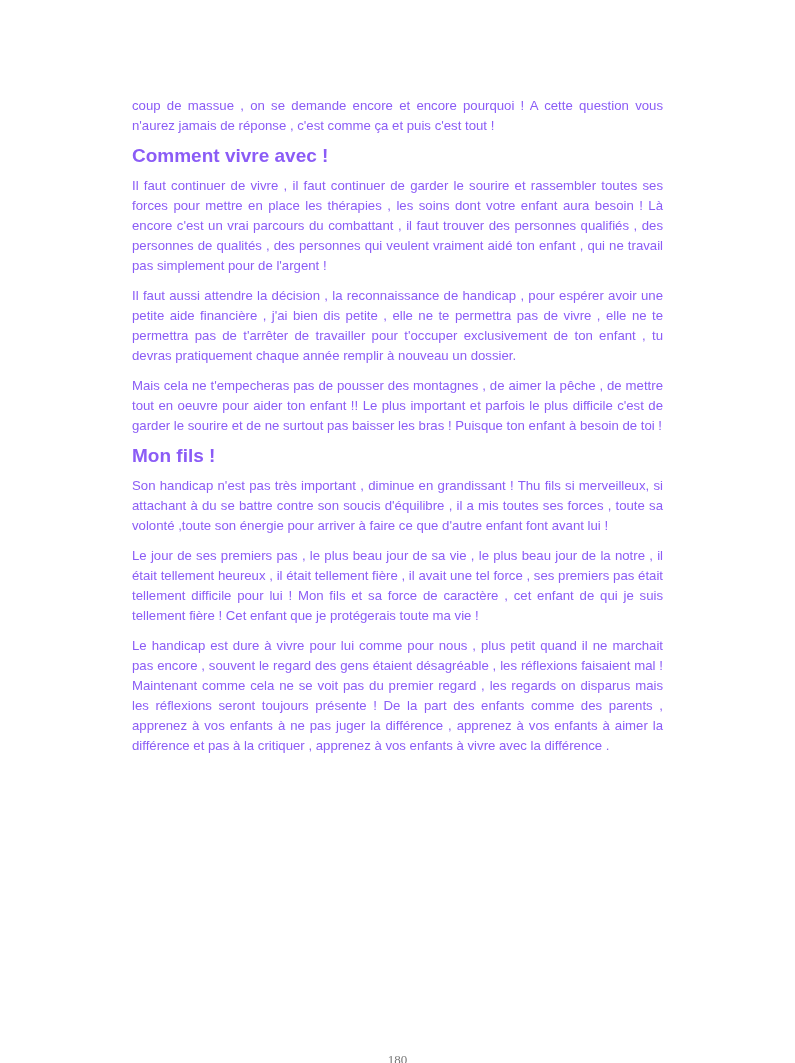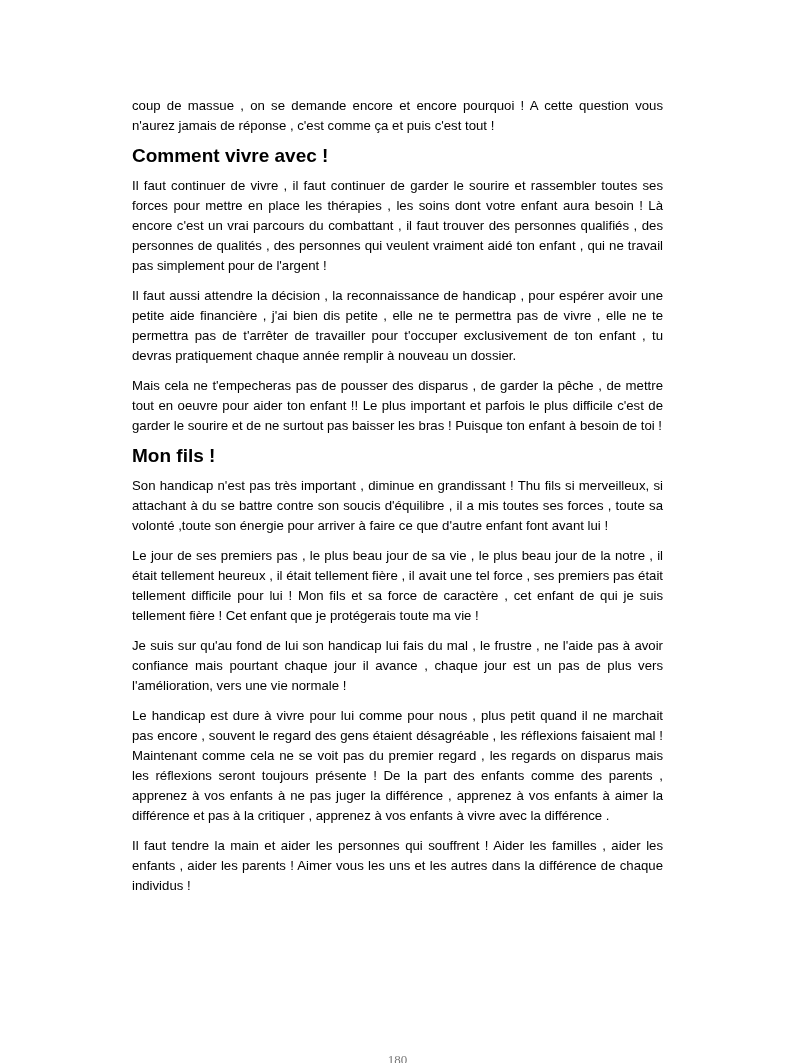--- a/index.html
+++ b/index.html
@@ -1,33 +1,31 @@
 <!DOCTYPE html>
 <html><head>
 <meta charset="utf-8">
 <style>
   html, body { margin: 0; padding: 0; background: #ffffff; }
   body { width: 795px; height: 1063px; position: relative; overflow: hidden; }
   .page { position: absolute; left: 132px; top: 96px; width: 531px;
-    font-family: "Liberation Sans", sans-serif; font-size: 13.2px; line-height: 20px; color: #000000; }
+    font-family: "Liberation Sans", sans-serif; font-size: 13.2px; line-height: 20px; color: #8b5cf6; }
   .page p { margin: 0 0 10px 0; text-align: justify; }
   .page h3 { margin: 0 0 10px 0; font-size: 19px; font-weight: bold; line-height: 20px; }
   .pagenum { position: absolute; top: 1019px; left: 0; width: 795px; text-align: center;
     font-family: "Liberation Serif", serif; font-size: 13px; color: #777; margin-top: 33px; }
 </style>
 </head>
 <body>
 
 <div class="page">
   <p>coup de massue , on se demande encore et encore pourquoi ! A cette question vous n'aurez jamais de réponse , c'est comme ça et puis c'est tout !</p>
   <h3>Comment vivre avec !</h3>
   <p>Il faut continuer de vivre , il faut continuer de garder le sourire et rassembler toutes ses forces pour mettre en place les thérapies , les soins dont votre enfant aura besoin ! Là encore c'est un vrai parcours du combattant , il faut trouver des personnes qualifiés , des personnes de qualités , des personnes qui veulent vraiment aidé ton enfant , qui ne travail pas simplement pour de l'argent !</p>
   <p>Il faut aussi attendre la décision , la reconnaissance de handicap , pour espérer avoir une petite aide financière , j'ai bien dis petite , elle ne te permettra pas de vivre , elle ne te permettra pas de t'arrêter de travailler pour t'occuper exclusivement de ton enfant , tu devras pratiquement chaque année remplir à nouveau un dossier.</p>
-  <p>Mais cela ne t'empecheras pas de pousser des disparus , de garder la pêche , de mettre tout en oeuvre pour aider ton enfant !! Le plus important et parfois le plus difficile c'est de garder le sourire et de ne surtout pas baisser les bras ! Puisque ton enfant à besoin de toi !</p>
+  <p>Mais cela ne t'empecheras pas de pousser des montagnes , de aimer la pêche , de mettre tout en oeuvre pour aider ton enfant !! Le plus important et parfois le plus difficile c'est de garder le sourire et de ne surtout pas baisser les bras ! Puisque ton enfant à besoin de toi !</p>
   <h3>Mon fils !</h3>
   <p>Son handicap n'est pas très important , diminue en grandissant ! Thu fils si merveilleux, si attachant à du se battre contre son soucis d'équilibre , il a mis toutes ses forces , toute sa volonté ,toute son énergie pour arriver à faire ce que d'autre enfant font avant lui !</p>
   <p>Le jour de ses premiers pas , le plus beau jour de sa vie , le plus beau jour de la notre , il était tellement heureux , il était tellement fière , il avait une tel force , ses premiers pas était tellement difficile pour lui ! Mon fils et sa force de caractère , cet enfant de qui je suis tellement fière ! Cet enfant que je protégerais toute ma vie !</p>
-  <p>Je suis sur qu'au fond de lui son handicap lui fais du mal , le frustre , ne l'aide pas à avoir confiance mais pourtant chaque jour il avance , chaque jour est un pas de plus vers l'amélioration, vers une vie normale !</p>
   <p>Le handicap est dure à vivre pour lui comme pour nous , plus petit quand il ne marchait pas encore , souvent le regard des gens étaient désagréable , les réflexions faisaient mal ! Maintenant comme cela ne se voit pas du premier regard , les regards on disparus mais les réflexions seront toujours présente ! De la part des enfants comme des parents , apprenez à vos enfants à ne pas juger la différence , apprenez à vos enfants à aimer la différence et pas à la critiquer , apprenez à vos enfants à vivre avec la différence .</p>
-  <p>Il faut tendre la main et aider les personnes qui souffrent ! Aider les familles , aider les enfants , aider les parents ! Aimer vous les uns et les autres dans la différence de chaque individus !</p>
 </div>
 
 <div class="pagenum">180</div>
 
 </body></html>

